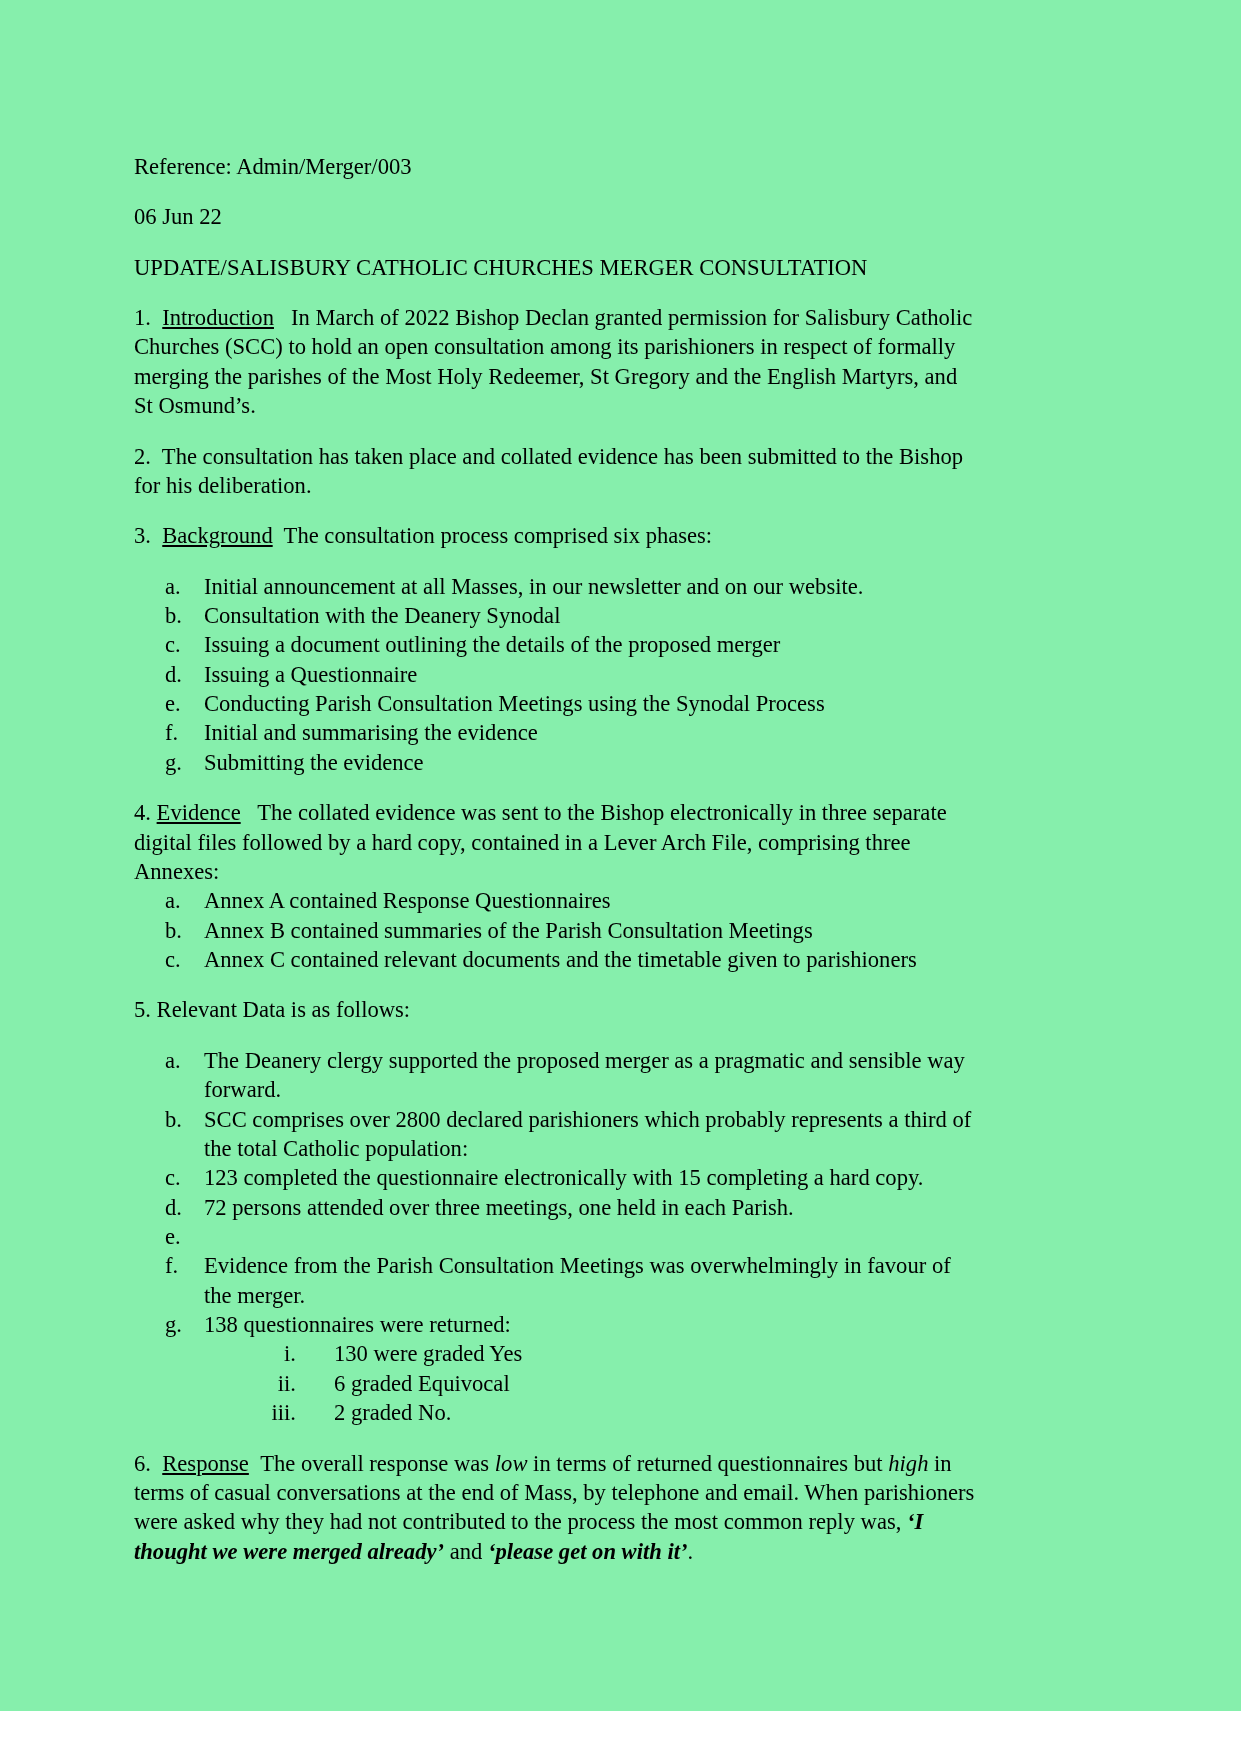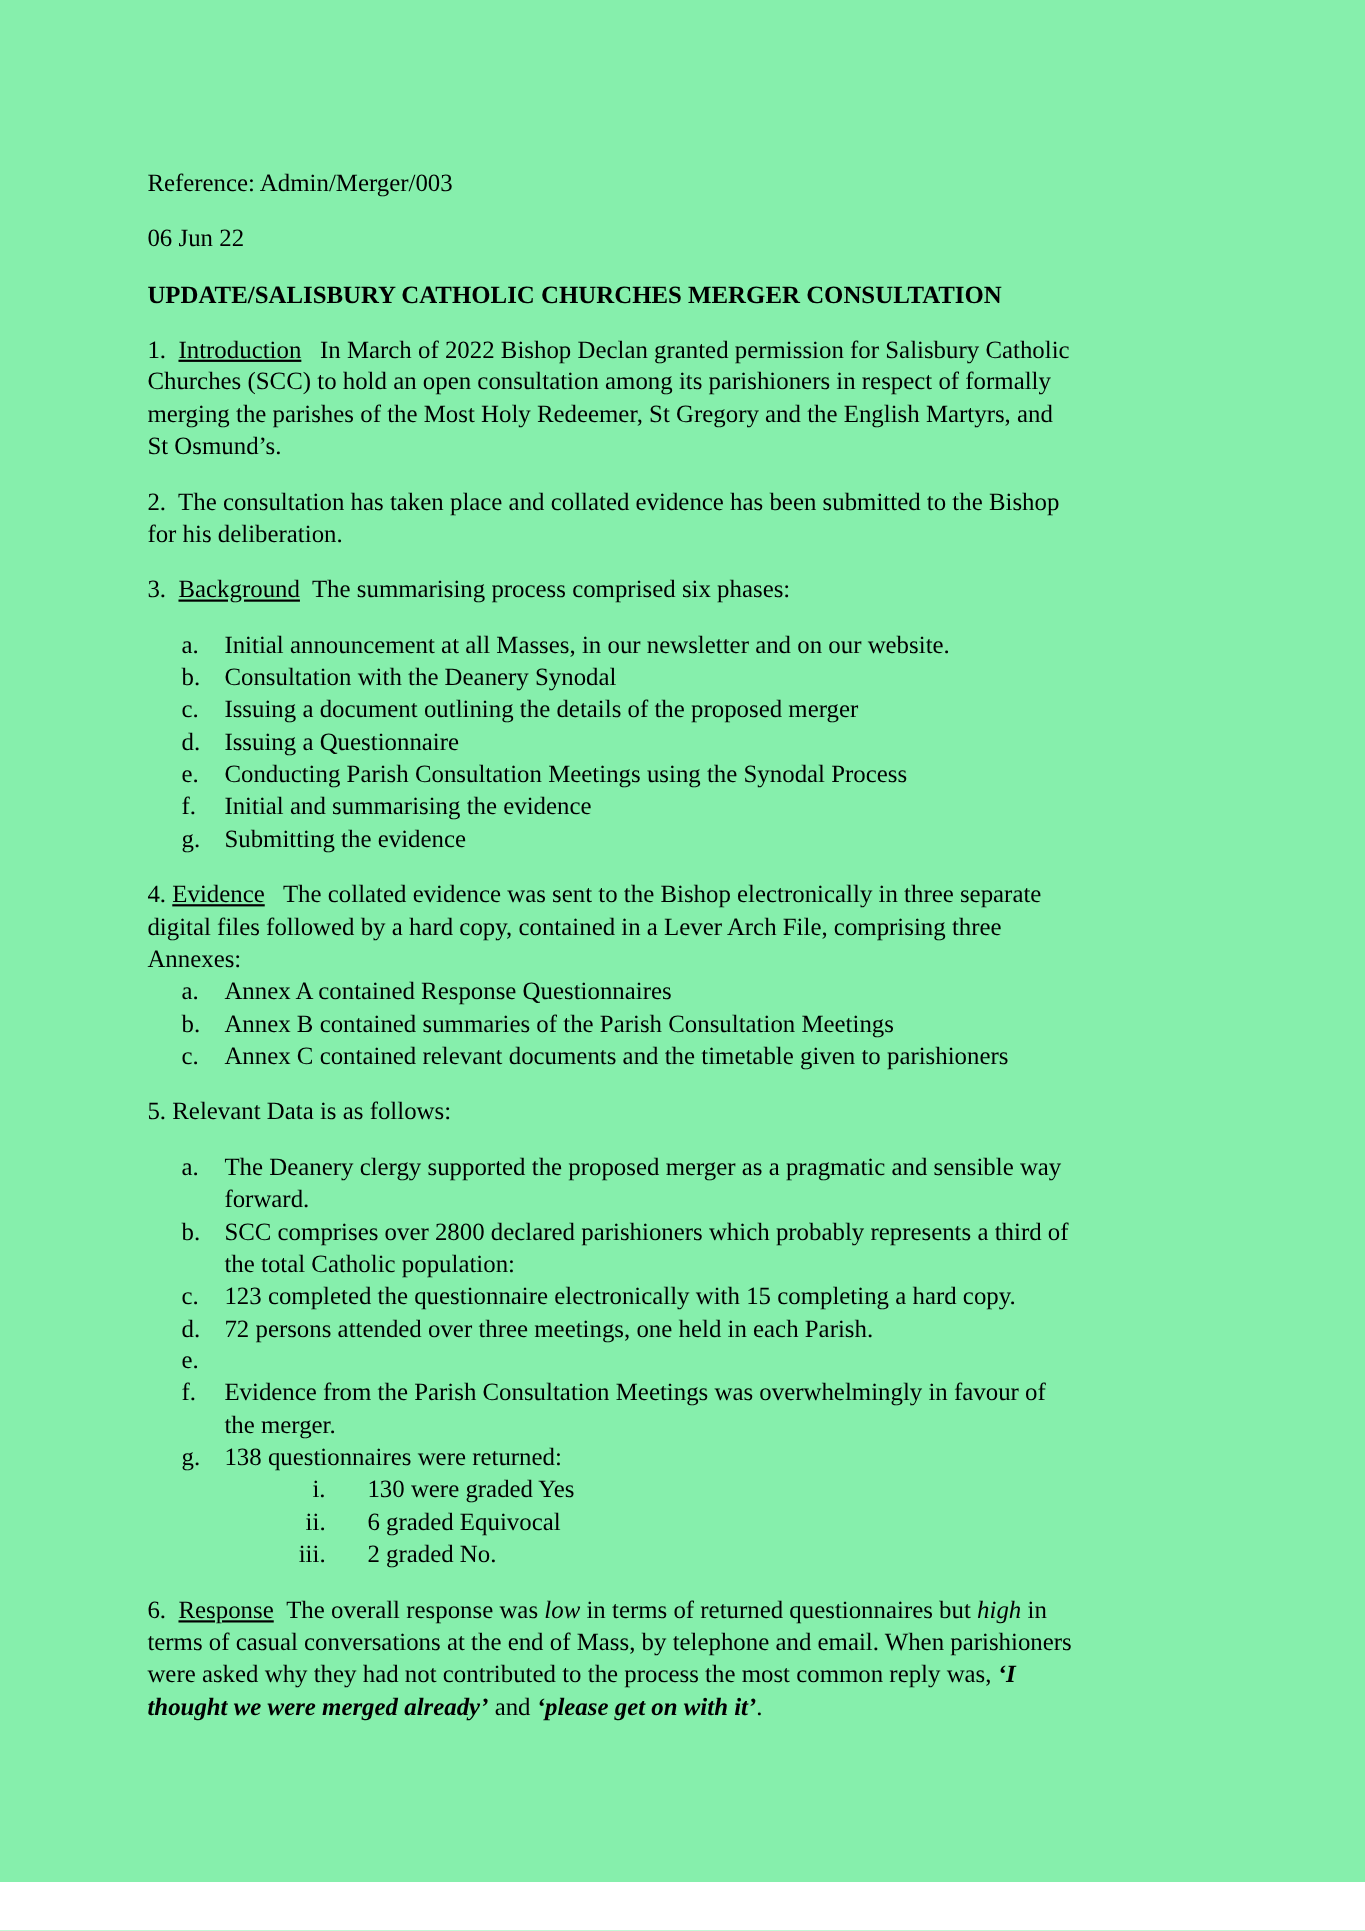--- a/index.html
+++ b/index.html
@@ -30,21 +30,21 @@
     line-height: 1.30;
   }
   p.block {
     margin: 0 0 21px 0;
     text-align: left;
   }
   p.tight {
     margin: 0 0 0 0;
   }
   .heading-bold {
-    font-weight: bold;
+    font-weight: normal;
   }
   u.term {
     text-underline-offset: 2px;
   }
   ol.alpha {
     list-style: none;
     margin: 0 0 0 0;
     padding: 0;
   }
   ol.alpha > li {
@@ -101,21 +101,21 @@
     </p>
 
     <p class="block">
       <span>2.</span>&nbsp;
       <span>The consultation has taken place and collated evidence has been submitted to the Bishop for his deliberation.</span>
     </p>
 
     <p class="block">
       <span>3.</span>&nbsp;
       <u class="term">Background</u>&nbsp;
-      <span>The summarising process comprised six phases:</span>
+      <span>The consultation process comprised six phases:</span>
     </p>
 
     <ol class="alpha">
       <li>
         <span class="marker">a.</span>
         <span>Initial announcement at all Masses, in our newsletter and on our website.</span>
       </li>
       <li>
         <span class="marker">b.</span>
         <span>Consultation with the Deanery Synodal</span>

